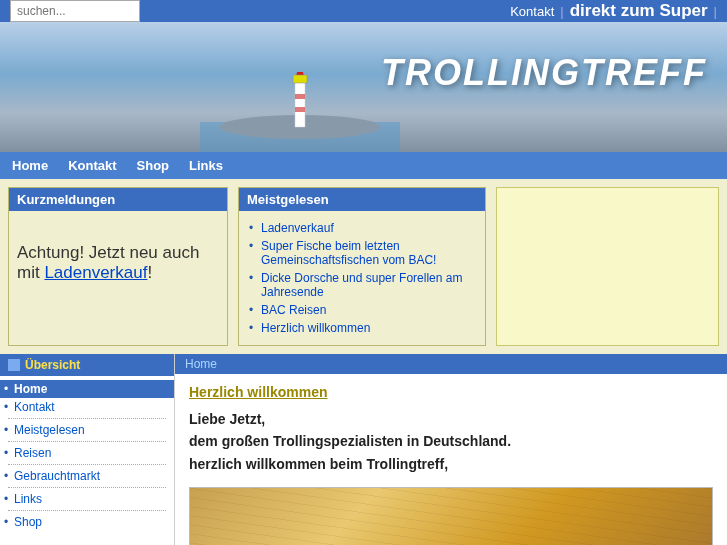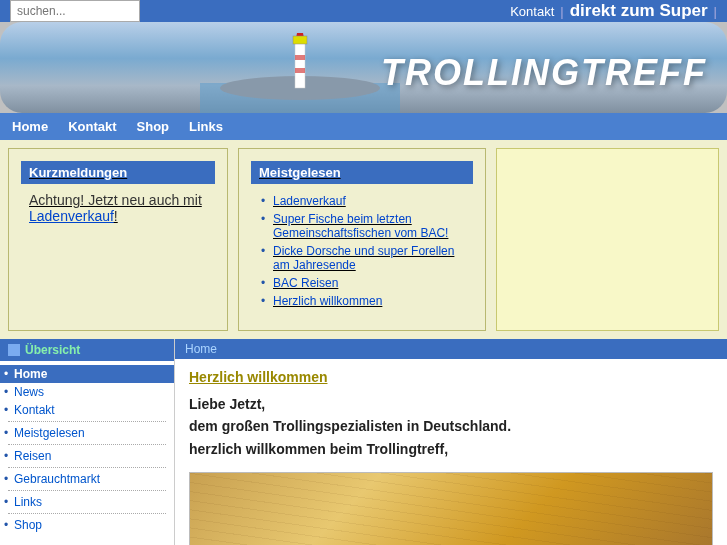--- a/index.html
+++ b/index.html
@@ -35,25 +35,24 @@
       color: #fff;
       font-size: 17px;
       font-weight: bold;
       text-decoration: none;
     }
     .pipe { color: #aad; }
 
     
     #banner {
       width: 100%;
-      height: 91px;
+      height: 130px;
       background: linear-gradient(180deg, #b8cfe8 0%, #7aaad0 40%, #a8b8c8 70%, #8090a0 100%);
       position: relative;
       overflow: hidden;
-      border-radius: 22px;
     }
     #banner-title {
       position: absolute;
       right: 20px;
       top: 30px;
       font-size: 36px;
       font-weight: bold;
       color: white;
       font-style: italic;
       text-shadow: 2px 2px 6px rgba(0,0,0,0.4);
@@ -88,38 +87,37 @@
     
     #panels-row {
       display: flex;
       background: #f0f0d0;
       padding: 8px;
       gap: 10px;
     }
     .panel {
       background: #f0f0d0;
       border: 1px solid #b8b870;
-      padding: 12px;
-      text-decoration: underline;
+      padding: 0;
     }
     .panel-header {
       background: #3a6dbf;
       color: #fff;
       font-weight: bold;
       font-size: 13px;
       padding: 4px 8px;
     }
     .panel-body {
       padding: 8px;
     }
     #panel-kurz { width: 220px; }
     #panel-meist { width: 248px; }
     #panel-right { flex: 1; background: #f8f8c8; border: 1px solid #c8c870; }
 
-    #panel-kurz .panel-body p { font-size: 14px; color: #333; }
+    #panel-kurz .panel-body p { font-size: 17px; color: #333; margin-top: 24px; }
     #panel-kurz .panel-body a { color: #0044cc; text-decoration: underline; }
 
     #panel-meist .panel-body ul { list-style: none; padding: 0; }
     #panel-meist .panel-body ul li {
       padding: 2px 0 2px 14px;
       position: relative;
       font-size: 12px;
       color: #333;
     }
     #panel-meist .panel-body ul li::before {
@@ -139,21 +137,21 @@
     
     #sidebar {
       width: 175px;
       min-width: 175px;
       background: #fff;
       border-right: 1px solid #ccc;
       padding-bottom: 10px;
     }
     .sidebar-section-header {
       background: #3a6dbf;
-      color: #86efac;
+      color: #fde047;
       font-weight: bold;
       font-size: 12px;
       padding: 4px 8px;
       display: flex;
       align-items: center;
       gap: 5px;
     }
     .sidebar-section-header .icon-sq {
       width: 12px;
       height: 12px;
@@ -323,21 +321,20 @@
     <div id="sidebar">
 
       <div class="sidebar-section-header">
         <span class="icon-sq"></span>
         <span>Übersicht</span>
       </div>
 
       <div id="sidebar-nav">
         <ul>
           <li class="active"><a href="#">Home</a></li>
-          <li><a href="#">News</a></li>
           <li><a href="#">Kontakt</a></li>
           <div class="dotted-separator"></div>
           <li><a href="#">Meistgelesen</a></li>
           <div class="dotted-separator"></div>
           <li><a href="#">Reisen</a></li>
           <div class="dotted-separator"></div>
           <li><a href="#">Gebrauchtmarkt</a></li>
           <div class="dotted-separator"></div>
           <li><a href="#">Links</a></li>
           <div class="dotted-separator"></div>

